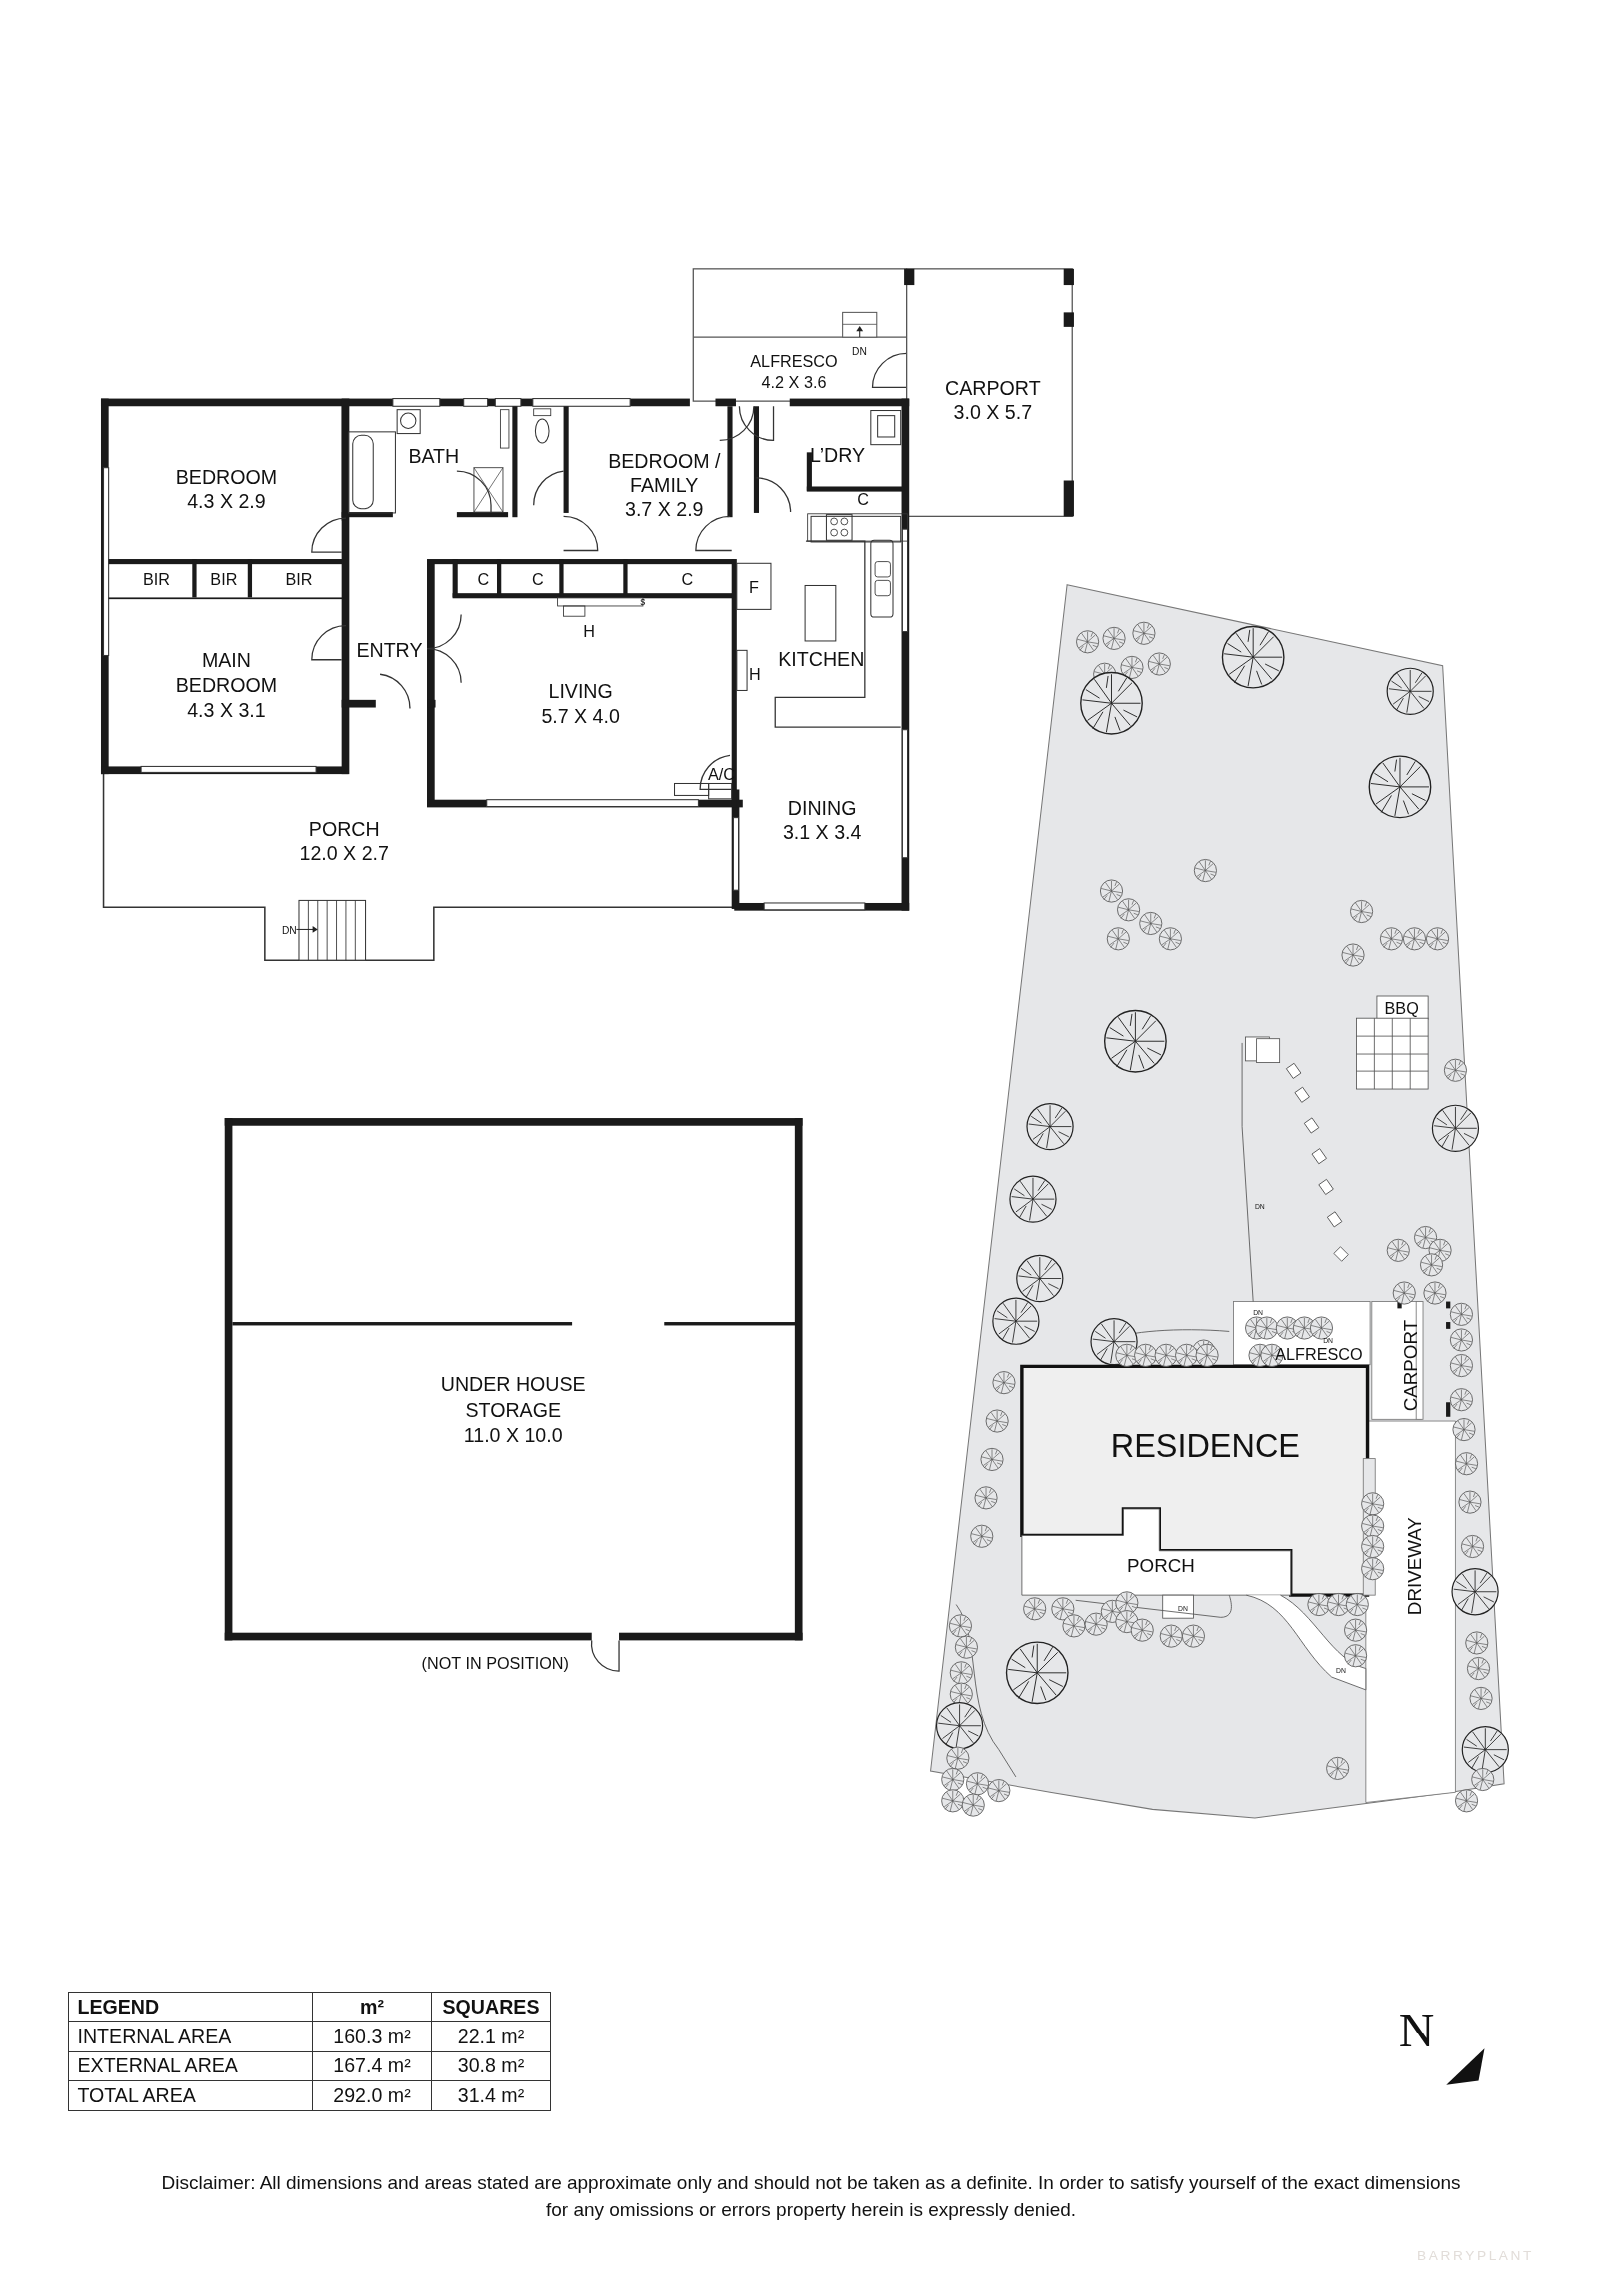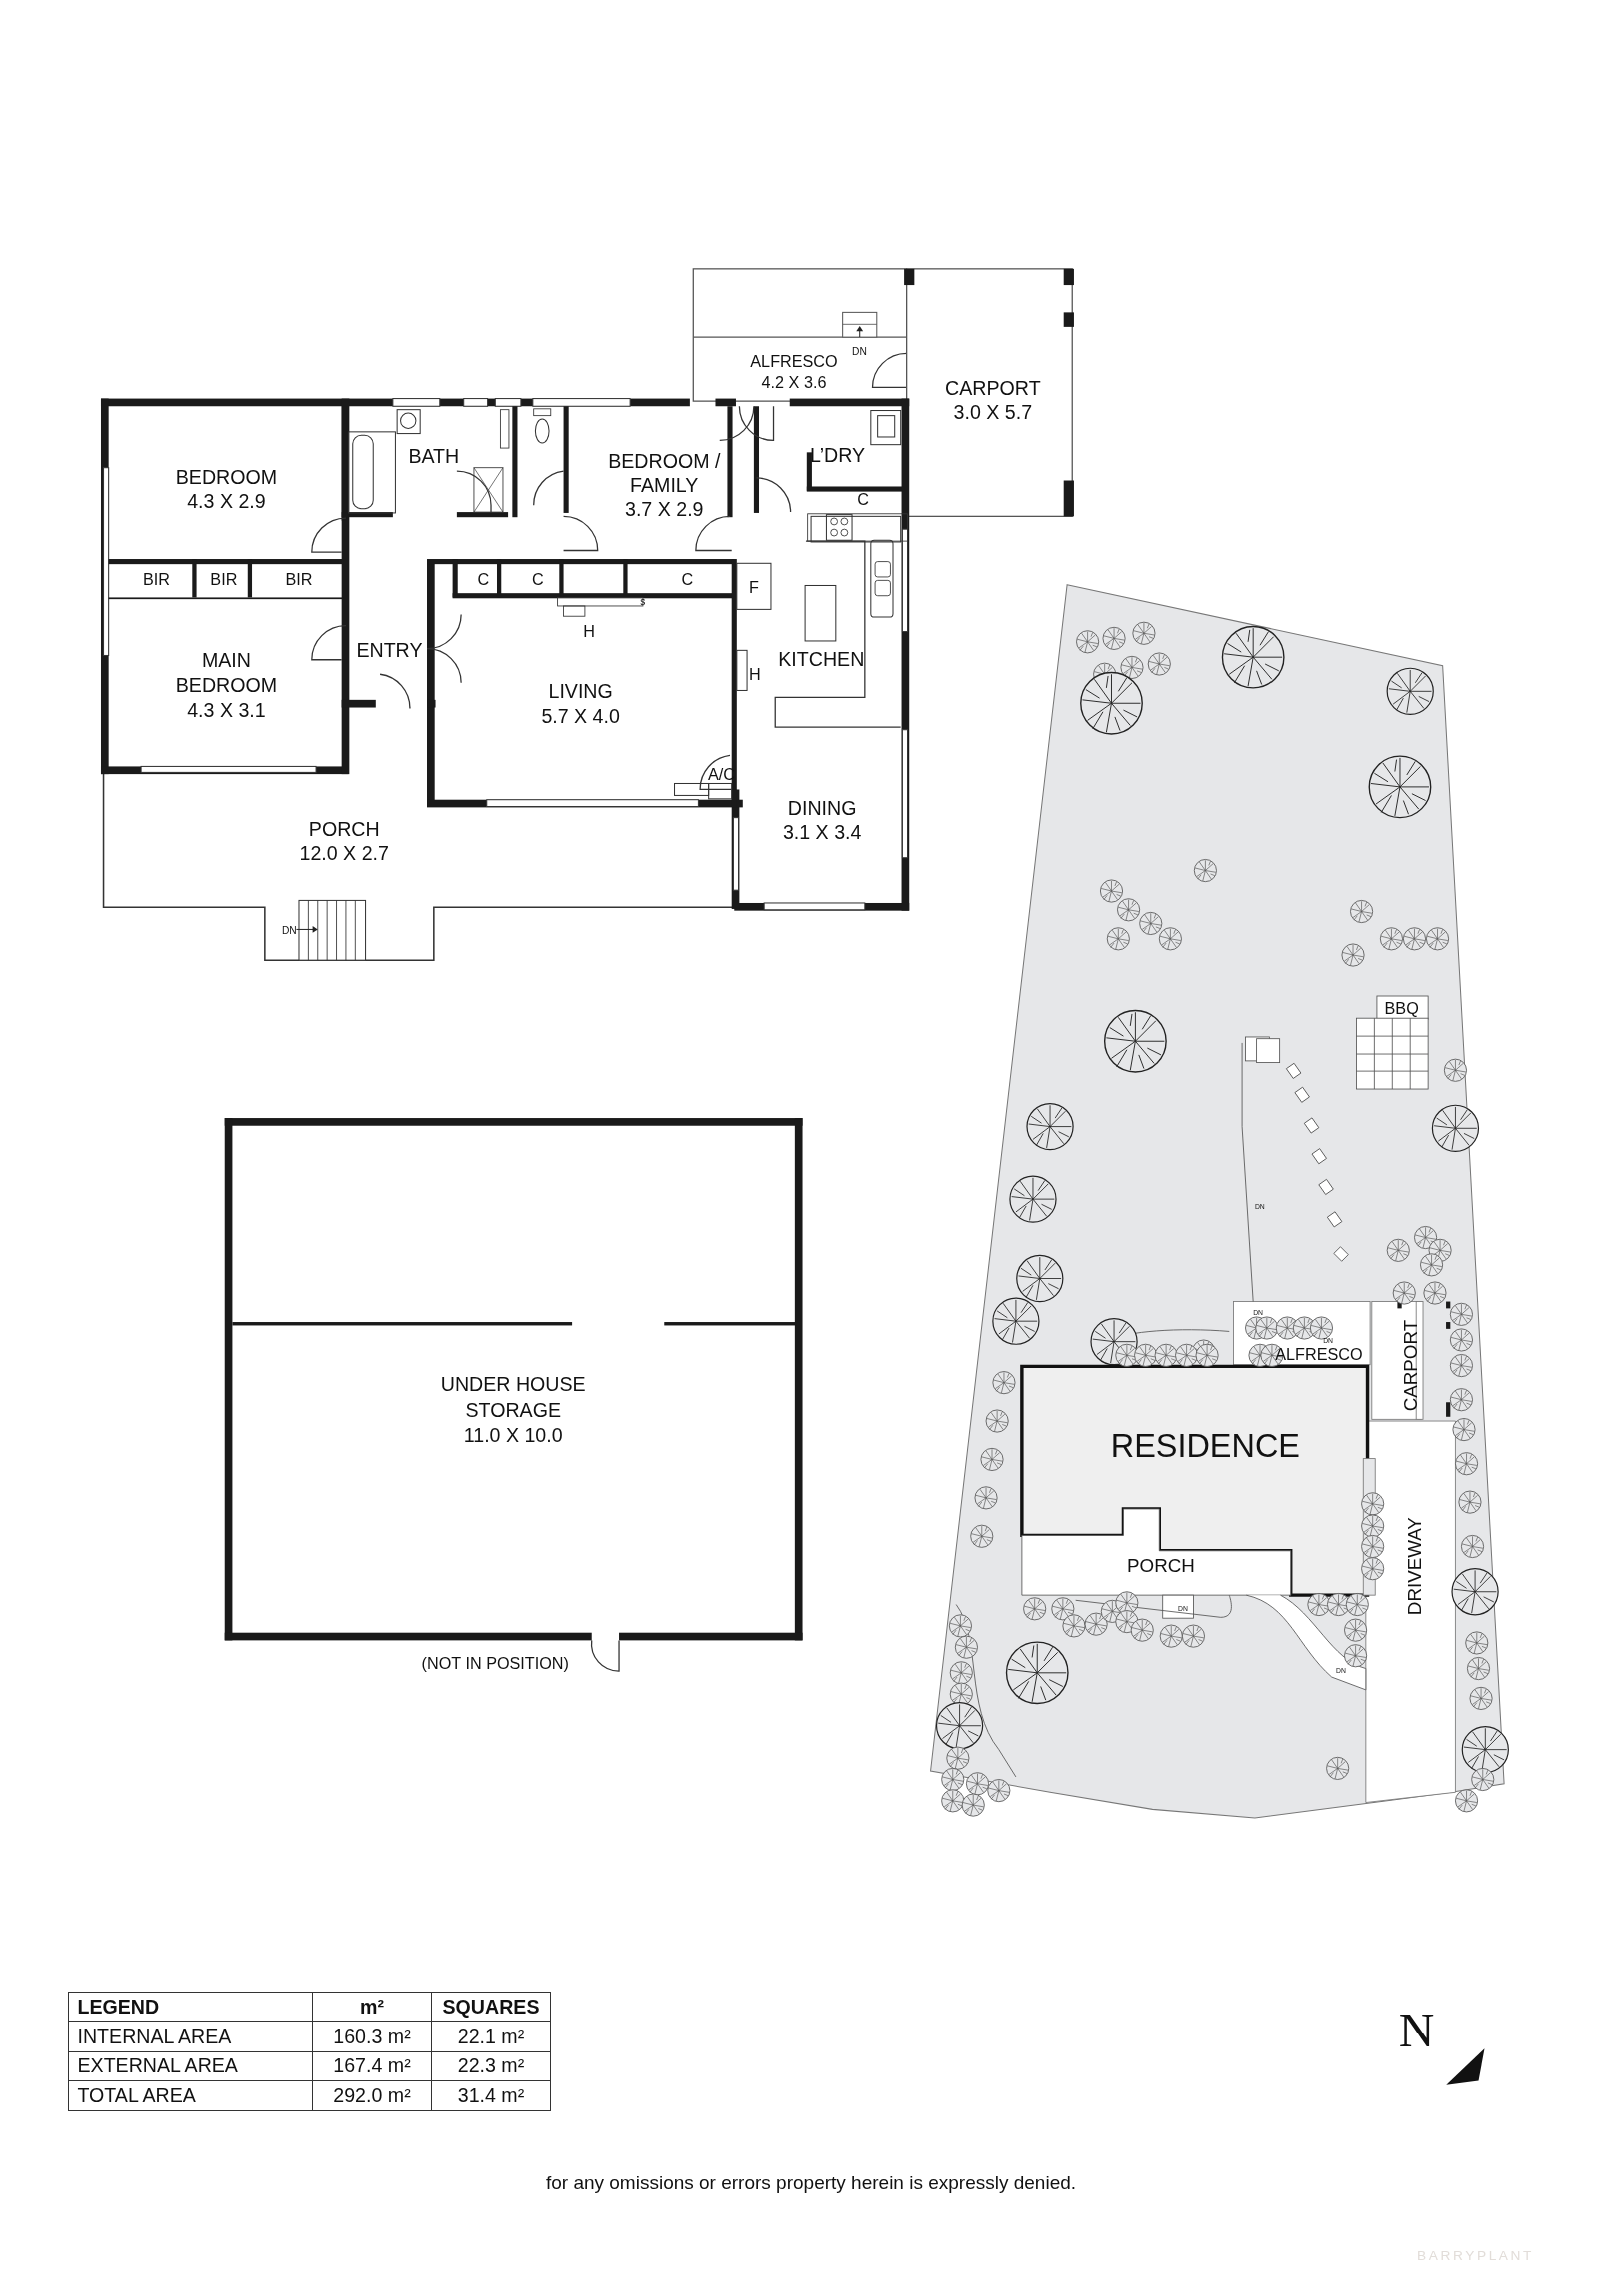--- a/index.html
+++ b/index.html
@@ -392,35 +392,36 @@
     <th class="col3 c">SQUARES</th>
   </tr>
   <tr>
     <td>INTERNAL AREA</td>
     <td class="c">160.3 m²</td>
     <td class="c">22.1 m²</td>
   </tr>
   <tr>
     <td>EXTERNAL AREA</td>
     <td class="c">167.4 m²</td>
-    <td class="c">22.3 m²</td>
+    <td class="c">30.8 m²</td>
   </tr>
   <tr>
     <td>TOTAL AREA</td>
     <td class="c">292.0 m²</td>
     <td class="c">31.4 m²</td>
   </tr>
 </tbody>
   </table>
 
 <div class="north">
   <svg width="102" height="85" viewBox="0 0 120 100">
     <text x="30" y="50" font-family="'Liberation Serif', serif" font-size="58" fill="#111" text-anchor="middle">N</text>
     <path d="M65 95 L110 52 L103 90 Z" fill="#111"></path>
   </svg>
 </div>
 
 <div class="disclaimer">
+  <div>Disclaimer: All dimensions and areas stated are approximate only and should not be taken as a definite. In order to satisfy yourself of the exact dimensions</div>
   <div>for any omissions or errors property herein is expressly denied.</div>
 </div>
 
 <div class="watermark">BARRYPLANT</div>
 
 
 </body></html>

